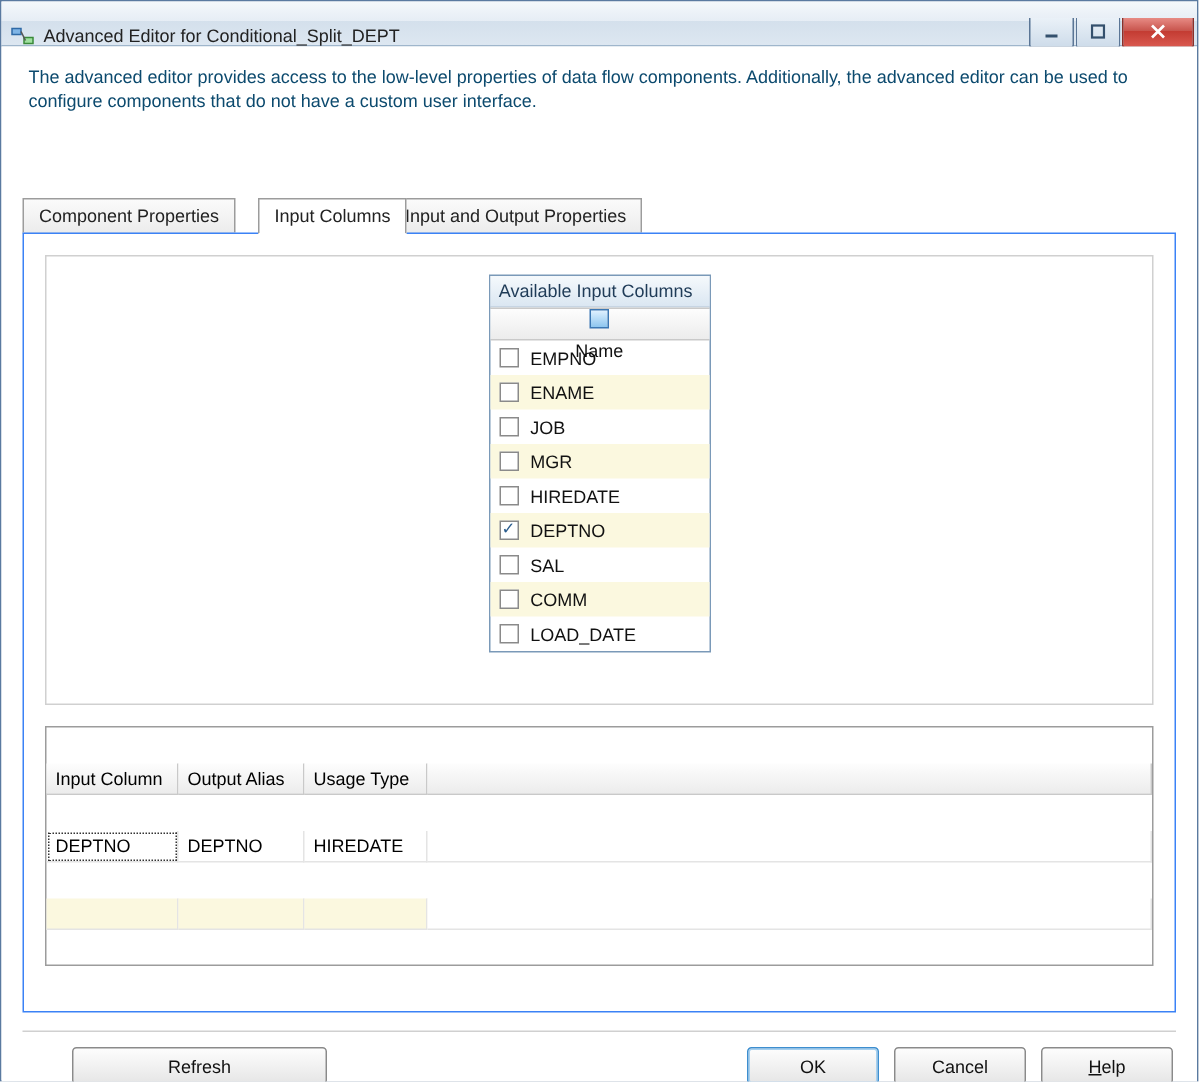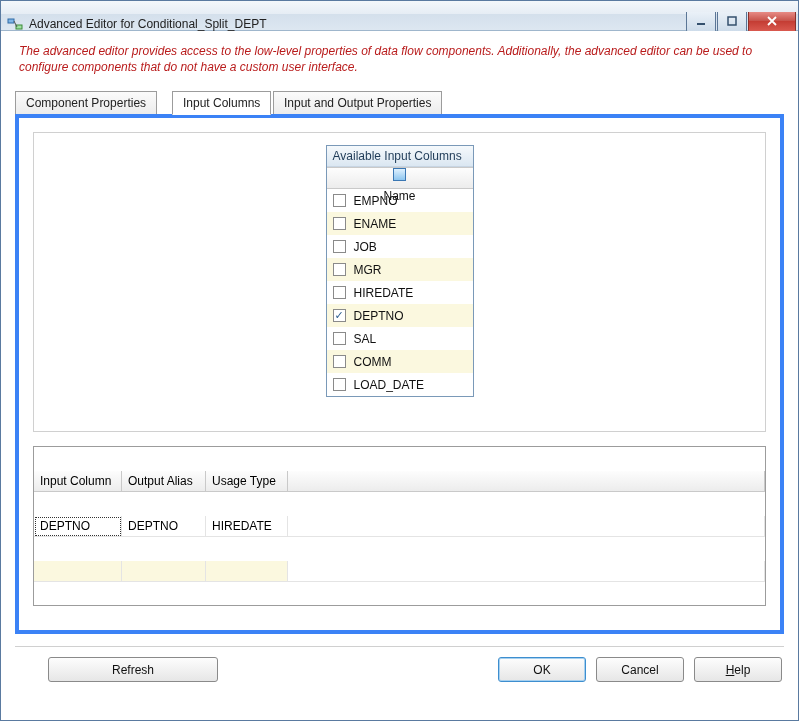--- a/index.html
+++ b/index.html
@@ -64,49 +64,48 @@
   }
   .win-btn svg { display:block; }
   .body {
     flex: 1;
     padding: 10px 14px 12px 14px;
     display:flex;
     flex-direction: column;
     background: #fff;
   }
   .desc {
-    color: #b91c1c;
+    color: #0c4a6e;
     line-height: 1.35;
     padding: 2px 4px 16px 4px;
-    font-style: italic;
-  }
-  .tabs-wrap { position: relative; height: 24px; }
+  }
+  .tabs-wrap { position: relative; height: 24px; margin-top: 41px; }
   .tab {
     position: absolute;
     top: 0;
     height: 24px;
     line-height: 22px;
     padding: 0 10px;
     border: 1px solid #9c9c9c;
     background: linear-gradient(to bottom, #fbfbfb, #ececec);
     border-bottom: 1px solid #9c9c9c;
     font-size: 12px;
     color: #222;
     cursor: default;
   }
   .tab.active {
     background: #fff;
     border-bottom: 1px solid #fff;
     z-index: 2;
   }
   .tab1 { left: 0; }
   .tab2 { left: 157px; }
-  .tab3 { left: 258px; }
+  .tab3 { left: 244px; }
   .tabpanel {
-    border: 4px solid #3b82f6;
+    border: 1px solid #3b82f6;
     height: 520px;
     margin-top: -1px;
     position: relative;
     background: #fff;
     padding: 14px;
   }
   .group-top {
     border: 1px solid #d0d0d0;
     height: 300px;
     position: relative;

